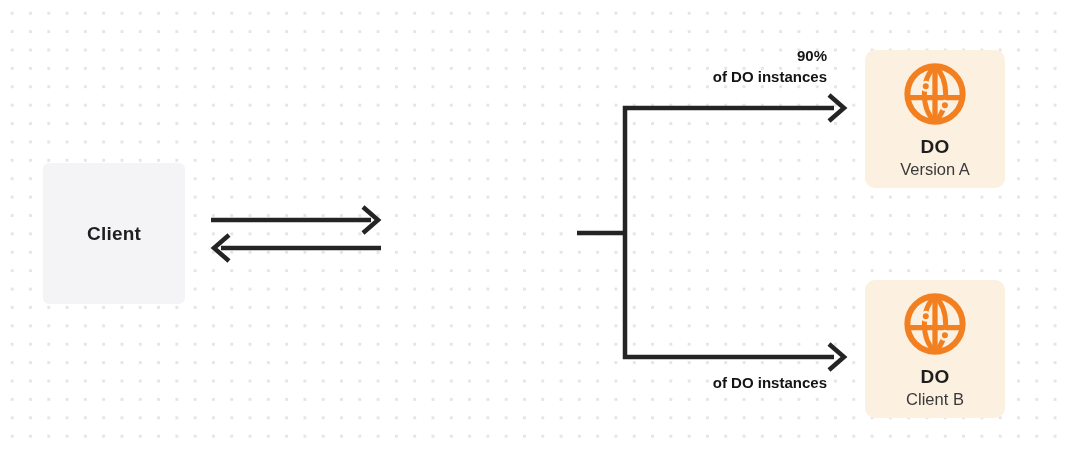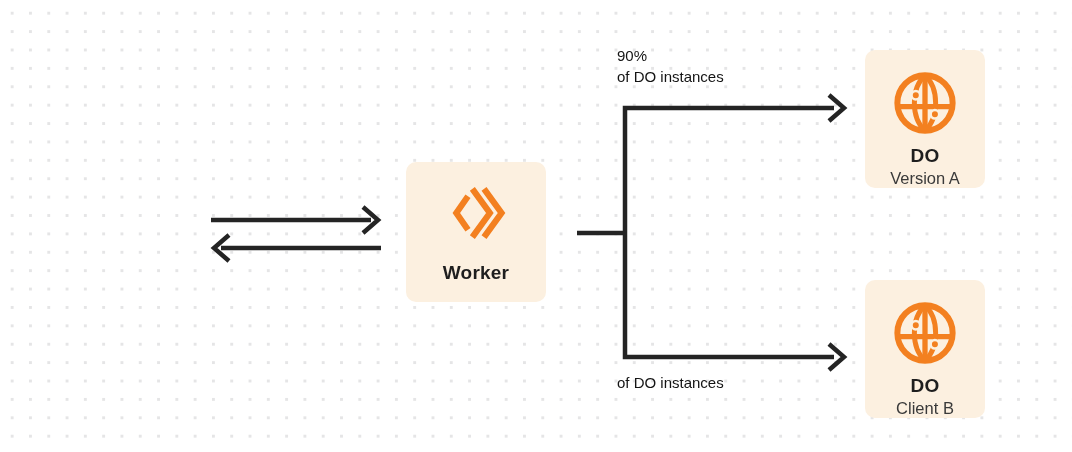--- a/index.html
+++ b/index.html
@@ -39,24 +39,24 @@
   }
   .node-worker {
     left: 406px; top: 162px;
     width: 140px; height: 140px;
     background: #fcf0e0;
     border-radius: 10px;
     justify-content: flex-start;
     padding-top: 16px;
   }
   .node-do {
-    width: 120px; height: 138px;
+    width: 140px; height: 138px;
     background: #fcf0e0;
     border-radius: 10px;
-    justify-content: flex-end;
+    justify-content: flex-start;
     padding-top: 9px;
   }
   .node-do-a { left: 865px; top: 50px; }
   .node-do-b { left: 865px; top: 280px; }
 
   .node-title {
     font-size: 19px;
     font-weight: bold;
     color: #1e1e1e;
     letter-spacing: 0.2px;
@@ -71,23 +71,23 @@
   }
   .icon-box {
     width: 70px; height: 70px;
     display: flex;
     align-items: center;
     justify-content: center;
   }
   .edge-label {
     position: absolute;
     width: 210px;
-    text-align: left;
+    text-align: right;
     font-size: 15px;
-    font-weight: normal;
+    font-weight: bold;
     color: #141414;
     line-height: 21px;
   }
   .edge-label-top { left: 617px; top: 45px; }
   .edge-label-bottom { left: 617px; top: 372px; }
 </style>
 </head>
 <body>
 
 <div class="canvas">
@@ -102,33 +102,24 @@
       <path d="M229,235 L214,248 L229,261"></path>
 
       <path d="M577,233 H627"></path>
 
       <path d="M834,108 H625 V357 H834"></path>
       <path d="M829,95 L844,108 L829,121"></path>
       <path d="M829,344 L844,357 L829,370"></path>
     </g>
   </svg>
 
+  <div class="node node-client">
+    <span class="node-title">Client</span>
+  </div>
 
-  <div class="node node-worker">
-    <span class="icon-box">
-      <svg width="70" height="70" viewBox="0 0 96 96" xmlns="http://www.w3.org/2000/svg">
-        <g stroke="#F38020" stroke-width="8.5" fill="none" stroke-linecap="butt">
-          <path d="M37,25 L21,48 L37,71"></path>
-          <path d="M43,15 L67,48 L43,81"></path>
-          <path d="M59,15 L83,48 L59,81"></path>
-        </g>
-      </svg>
-    </span>
-    <span class="node-title">Worker</span>
-  </div>
 
   <div class="node node-do node-do-a">
     <span class="icon-box">
       <svg width="68" height="68" viewBox="0 0 96 96" xmlns="http://www.w3.org/2000/svg">
         <g stroke="#F38020" fill="none" stroke-linecap="butt">
           <circle cx="48" cy="48" r="39" stroke-width="8.5"></circle>
           <path d="M48,9 V87" stroke-width="7.5"></path>
           <path d="M48,9 C28,27 28,69 48,87" stroke-width="7"></path>
           <path d="M48,9 C68,27 68,69 48,87" stroke-width="7"></path>
           <path d="M9,53 H87" stroke-width="7.5"></path>

